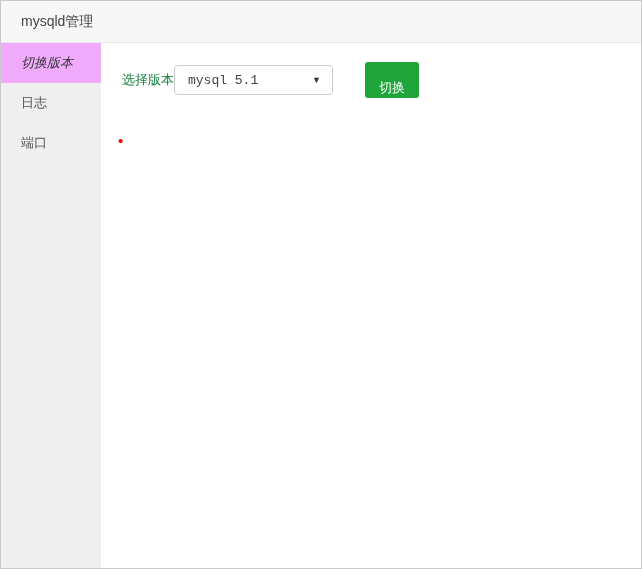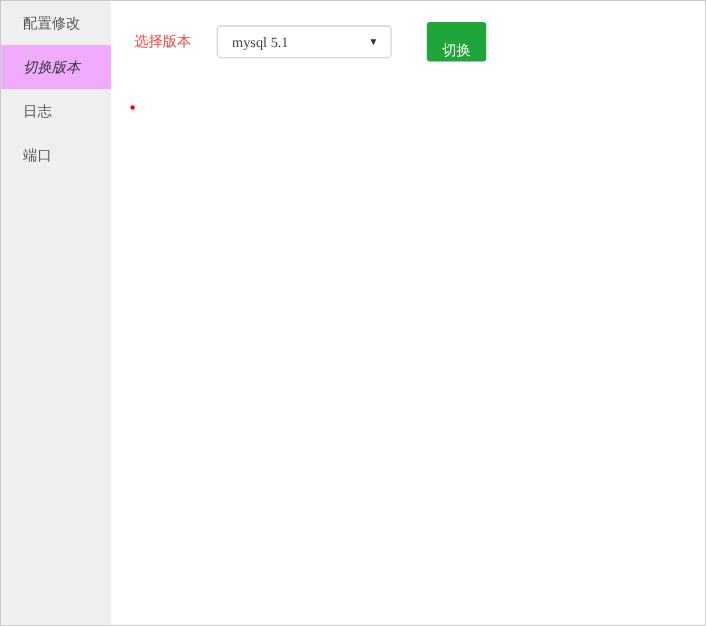--- a/index.html
+++ b/index.html
@@ -66,42 +66,41 @@
   }
   
   .form-row {
     display: flex;
     align-items: center;
     margin: 22px 0 0 21px;
     height: 30px;
   }
   .form-label {
     font-size: 13px;
-    color: #ef4444;
-    margin-right: 23px;
+    color: #15803d;
     white-space: nowrap;
   }
   .select-wrap {
     position: relative;
     width: 159px;
     height: 30px;
   }
   .version-select {
     -webkit-appearance: none;
     -moz-appearance: none;
     appearance: none;
     width: 100%;
     height: 100%;
     border: 1px solid #ccc;
     border-radius: 4px;
     background: #fff;
     padding: 0 28px 0 13px;
     font-size: 13px;
     color: #444;
-    font-family: Liberation Serif, serif;
+    font-family: Liberation Mono, monospace;
     outline: none;
     cursor: pointer;
   }
   .select-caret {
     position: absolute;
     right: 12px;
     top: 50%;
     transform: translateY(-50%);
     font-size: 9px;
     color: #333;
@@ -136,25 +135,27 @@
   .warning-text {
     font-size: 13px;
     white-space: nowrap;
   }
 </style>
 </head>
 <body>
 
 <div class="window">
 
+  <div class="header">
+    <span class="header-title">mysqld管理</span>
+  </div>
 
   <div class="body">
 
     <div class="sidebar">
-      <div class="sidebar-item">配置修改</div>
       <div class="sidebar-item active">切换版本</div>
       <div class="sidebar-item">日志</div>
       <div class="sidebar-item">端口</div>
     </div>
 
     <div class="main">
 
       <div class="form-row">
         <span class="form-label">选择版本</span>
         <span class="select-wrap">

